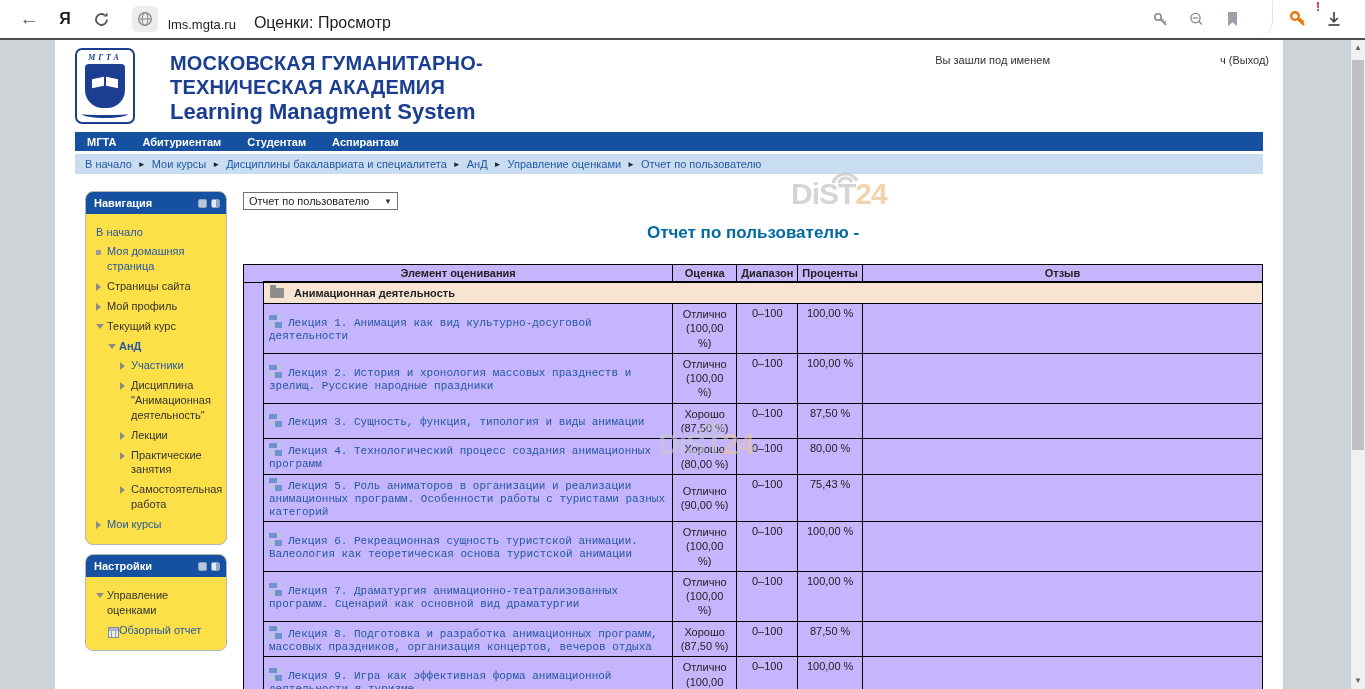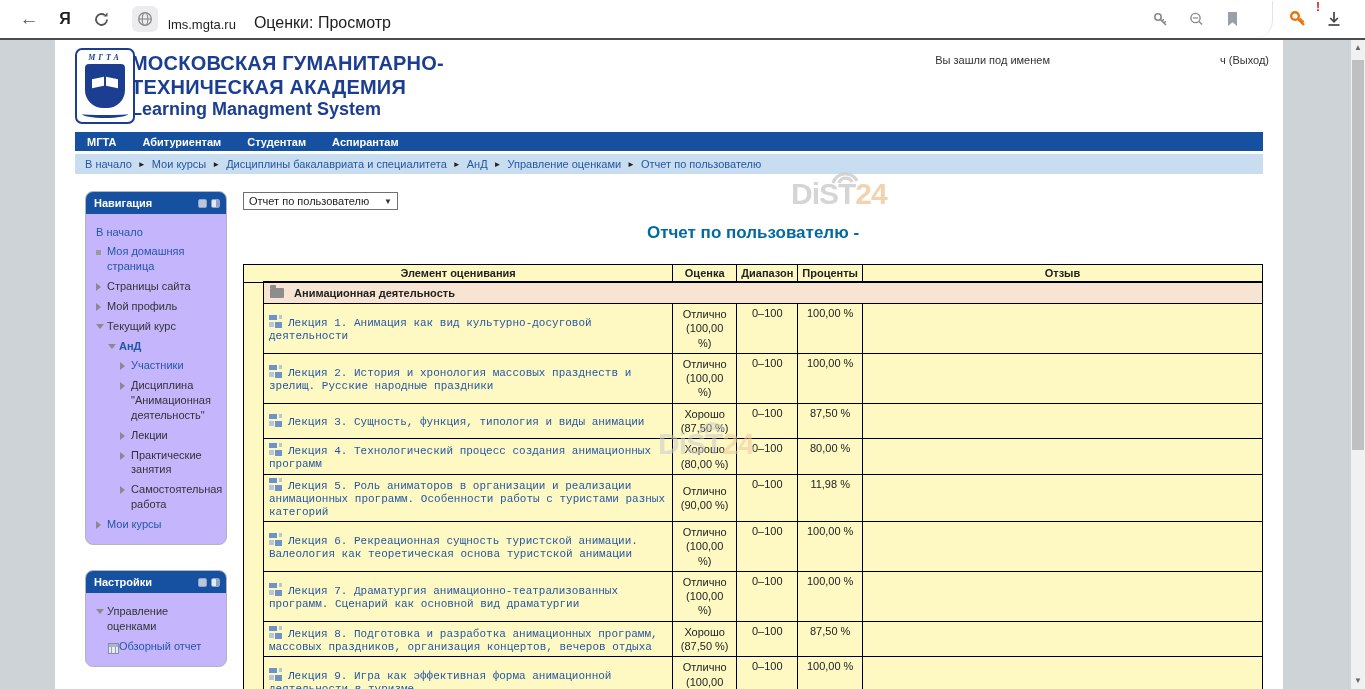--- a/index.html
+++ b/index.html
@@ -47,43 +47,43 @@
     display:flex; flex-direction:column; align-items:center; padding-top:3px;}
   .logo-word{ font-family:"Liberation Serif", serif; font-style:italic; font-weight:bold;
     font-size:8px; letter-spacing:3px; color:#1b3e91;}
   .logo-shield{ width:40px; height:44px; background:#1b3e91; margin-top:2px;
     border-radius:4px 4px 18px 18px; position:relative; overflow:hidden;}
   .logo-book{ position:absolute; left:7px; top:14px; width:12px; height:9px; background:#fff;
     transform:skewY(-12deg);}
   .logo-book2{ position:absolute; left:21px; top:14px; width:12px; height:9px; background:#fff;
     transform:skewY(12deg);}
   .logo-ribbon{ width:46px; height:8px; border-bottom:3px solid #1b3e91; border-radius:50%; margin-top:2px;}
-  .site-titles{ margin-left:56px; padding-top:4px;}
+  .site-titles{ margin-left:95px; padding-top:4px;}
   .site-title-line{ color:#1b3e91; font-weight:bold; font-size:20px; line-height:1.18; letter-spacing:.2px;}
-  .site-title-lms{ color:#1b3e91; font-weight:bold; font-size:18px; line-height:1.2;}
+  .site-title-lms{ color:#1b3e91; font-weight:bold; font-size:22px; line-height:1.2;}
   .login-info{ position:absolute; right:14px; top:14px; font-size:11px; color:#333;
     display:flex; align-items:center;}
   .login-gap{ width:170px;}
 
   
   .navbar{ margin:0 20px; height:19px; background:#1551a0; display:flex; align-items:center;
     padding:0 12px; gap:26px;}
   .navbar a{ color:#ffffff; font-size:11px; font-weight:bold; text-decoration:none; cursor:pointer;}
   .breadcrumb{ margin:3px 20px 0 20px; height:20px; background:#c9ddf1; display:flex;
     align-items:center; padding:0 10px; font-size:11px;}
   .crumb{ color:#2457a4; text-decoration:none; cursor:pointer; white-space:nowrap;}
   .crumb-sep{ color:#222; font-size:8px; margin:0 6px;}
 
   
   .content{ display:flex; gap:16px; padding:17px 20px 0 30px; align-items:flex-start;}
   .sidebar{ width:142px; flex:none;}
   .main{ flex:1; position:relative; min-width:0;}
 
   
-  .block{ border:1px solid #b5b5b5; border-radius:8px; background:#c4b5fd; overflow:hidden; margin-bottom:25px;}
+  .block{ border:1px solid #b5b5b5; border-radius:8px; background:#fde047; overflow:hidden; margin-bottom:9px;}
   .block-header{ background:#1551a0; color:#fff; font-size:11px; font-weight:bold;
     padding:5px 6px 5px 8px; display:flex; align-items:center;}
   .block-header-icons{ margin-left:auto; display:flex; gap:4px;}
   .bh-icon{ width:9px; height:9px; border-radius:2px; cursor:pointer;}
   .bh-icon.min{ background:#b9c6dd; border:1px solid #8fa3c4;}
   .bh-icon.dock{ background:linear-gradient(to right,#e4eaf4 0 4px,#8fa6c8 4px 9px); border:1px solid #8fa3c4;}
   .block-body{ padding:8px 4px 10px 6px;}
   .nav-item{ display:flex; align-items:flex-start; font-size:11px; line-height:1.35;
     padding:2.5px 2px; cursor:pointer;}
   .nav-item .bullet{ flex:none; width:11px; display:flex; justify-content:flex-start; padding-top:3px;}
@@ -108,21 +108,21 @@
 
   
   .watermark{ position:absolute; font-size:30px; font-weight:bold; color:#cbcbcb;
     letter-spacing:-1px; opacity:.8; pointer-events:none; z-index:6; line-height:1;}
   .watermark .wm2{ color:#efc89c;}
   .wm-arcs{ position:absolute; left:36px; top:-14px;}
 
   
   table.grades{ width:100%; border-collapse:collapse; margin-top:21px; font-size:11px; color:#222;
     border:1px solid #000; border-bottom:2px solid #000;}
-  table.grades th, table.grades td{ border:1px solid #000; padding:3px 5px; background:#fef9c3;}
+  table.grades th, table.grades td{ border:1px solid #000; padding:3px 5px; background:#c4b5fd;}
   table.grades thead th{ font-weight:bold; text-align:center; padding:2px 4px;}
   td.indent-strip{ background:#d5d5d5; padding:0;}
   tr.cat-row td.cat-cell{ background:#f7e4d3; font-weight:bold; border-top:2px solid #000; padding:4px 6px;margin-left:33px;}
   .c-name{ padding:4px 6px;}
   .c-name a{ color:#2457a4; text-decoration:none; cursor:pointer;font-family:Liberation Mono, monospace;}
   .c-grade{ text-align:center; line-height:1.3;}
   .c-range{ text-align:center; vertical-align:top; padding-top:4px;}
   .c-pct{ text-align:center; vertical-align:top; padding-top:4px;}
 
   .icon-lesson{ display:inline-block; width:13px; height:13px; vertical-align:-2px; margin-right:6px;
@@ -431,21 +431,21 @@
               <td class="c-name"><span class="icon-lesson"></span><a>Лекция 4. Технологический процесс создания анимационных программ</a></td>
               <td class="c-grade"><span>Хорошо</span><br><span>(80,00 %)</span></td>
               <td class="c-range">0–100</td>
               <td class="c-pct">80,00 %</td>
               <td class="c-fb"></td>
             </tr>
             <tr>
               <td class="c-name"><span class="icon-lesson"></span><a>Лекция 5. Роль аниматоров в организации и реализации анимационных программ. Особенности работы с туристами разных категорий</a></td>
               <td class="c-grade"><span>Отлично</span><br><span>(90,00 %)</span></td>
               <td class="c-range">0–100</td>
-              <td class="c-pct">11,98 %</td>
+              <td class="c-pct">75,43 %</td>
               <td class="c-fb"></td>
             </tr>
             <tr>
               <td class="c-name"><span class="icon-lesson"></span><a>Лекция 6. Рекреационная сущность туристской анимации. Валеология как теоретическая основа туристской анимации</a></td>
               <td class="c-grade"><span>Отлично</span><br><span>(100,00 %)</span></td>
               <td class="c-range">0–100</td>
               <td class="c-pct">100,00 %</td>
               <td class="c-fb"></td>
             </tr>
             <tr>

